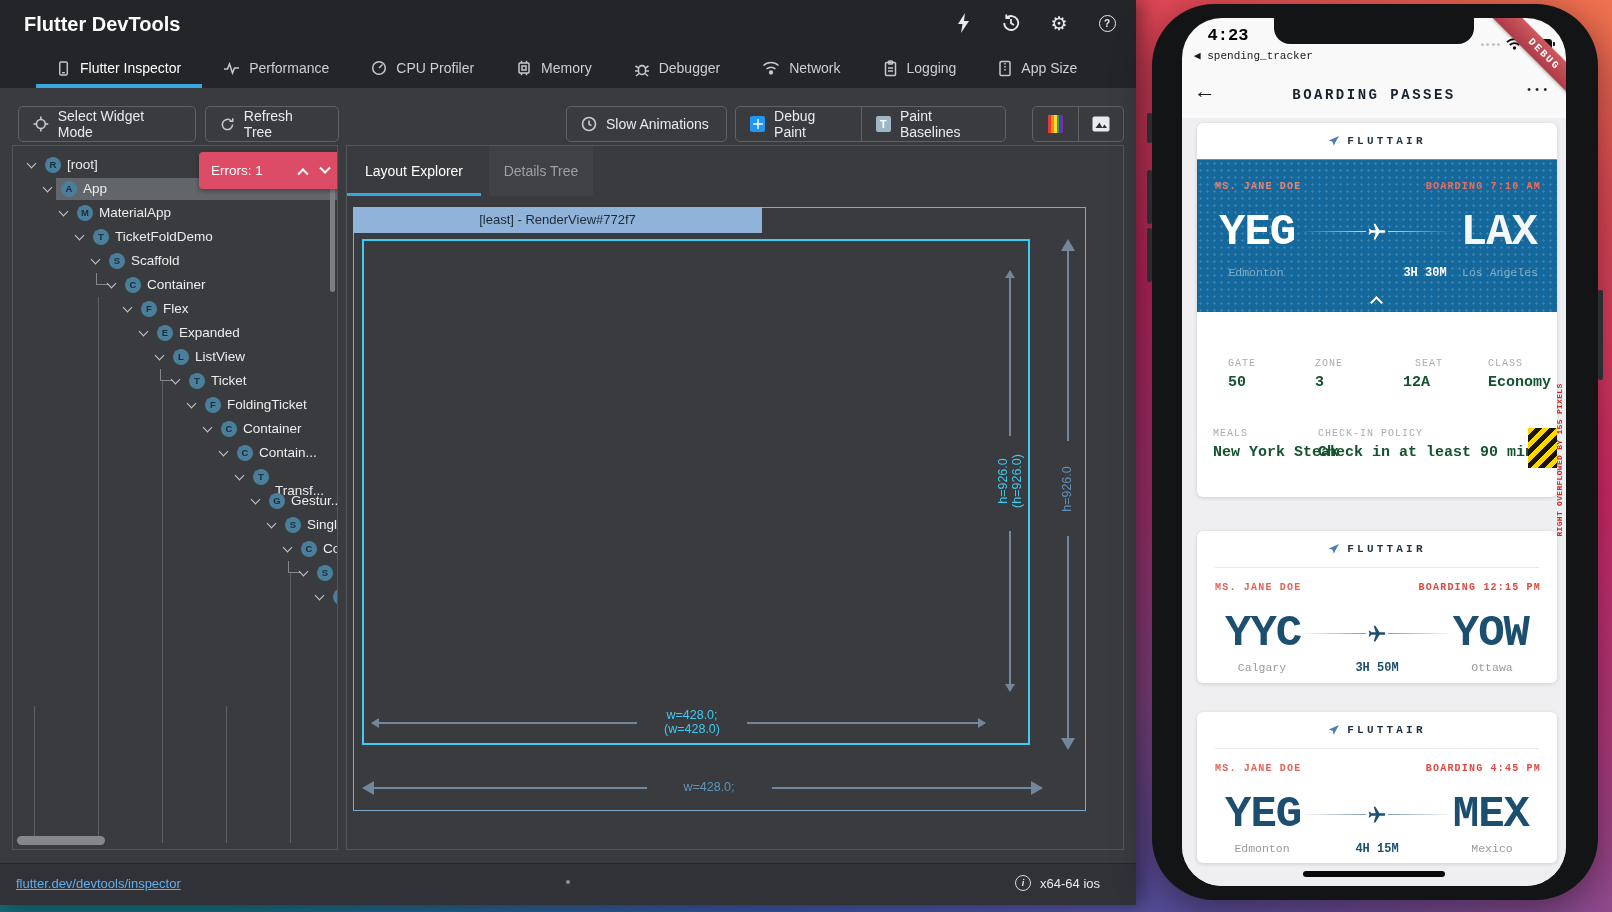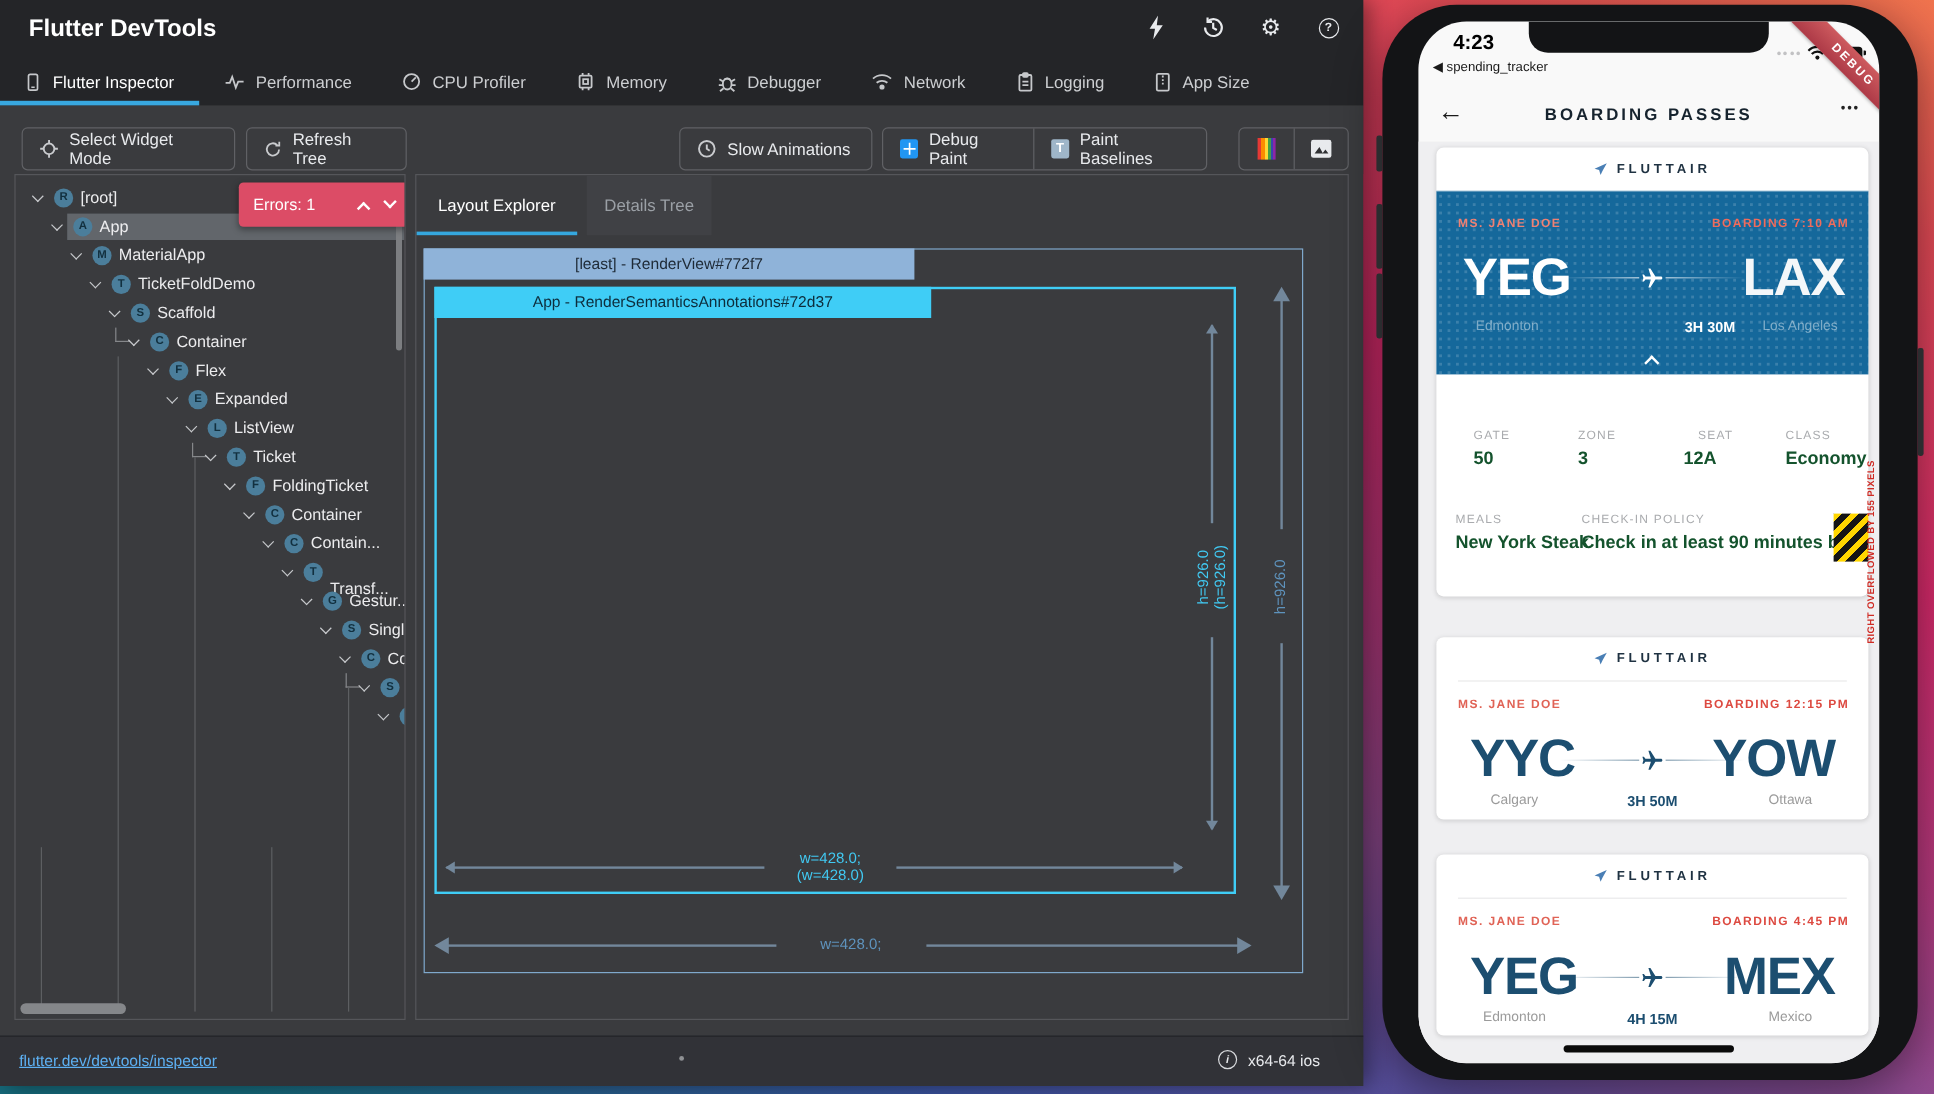--- a/index.html
+++ b/index.html
@@ -11,21 +11,21 @@
   #devtools { position:absolute; left:0; top:0; width:1136px; height:905px; background:#3a3b3e; box-shadow:6px 0 18px rgba(0,0,0,.45); }
   .dt-header { position:absolute; left:0; top:0; width:100%; height:88px; background:#242528; }
   .dt-title { position:absolute; left:24px; top:13px; font-size:20px; font-weight:bold; color:#fff; }
   .hdr-icons { position:absolute; right:18px; top:12px; display:flex; gap:26px; align-items:center; color:#e8eaed; }
   .hdr-icon { width:22px; height:22px; display:flex; align-items:center; justify-content:center; cursor:pointer; }
   .help-circle { width:17px; height:17px; border:1.6px solid #e8eaed; border-radius:50%; font-size:10px; font-weight:bold; display:flex; align-items:center; justify-content:center; }
   .gear-glyph { font-size:19px; line-height:19px; }
 
   .dt-tabs { position:absolute; left:0; top:48px; width:100%; height:40px; display:flex; align-items:stretch; }
   .dt-tab { display:flex; align-items:center; gap:9px; padding:0 21px; color:#ccced1; font-size:14px; position:relative; cursor:pointer; }
-  .dt-tab:first-child { padding-left:20px; }
+  .dt-tab:first-child { padding-left:20px;margin-left:36px; }
   .dt-tab.active { color:#fff; }
   .dt-tab.active::after { content:""; position:absolute; left:0; right:0; bottom:0; height:4px; background:#38a8e0; }
   .dt-tab svg { stroke:#c6c8cb; fill:none; stroke-width:1.5; }
 
   .dt-toolbar { position:absolute; left:0; top:88px; width:100%; height:57px; background:#3a3b3e; }
   .tbtn { position:absolute; top:18px; height:36px; border:1px solid #606165; border-radius:5px; display:flex; align-items:center; gap:9px; padding:0 14px; color:#e8eaed; font-size:14px; cursor:pointer; }
   .tbtn svg { stroke:#c9cbce; fill:none; stroke-width:1.6; }
   .bgroup { position:absolute; top:18px; height:36px; border:1px solid #606165; border-radius:5px; display:flex; align-items:stretch; }
   .bseg { display:flex; align-items:center; gap:9px; padding:0 14px; color:#e8eaed; font-size:14px; cursor:pointer; }
   .bseg + .bseg { border-left:1px solid #606165; }
@@ -67,21 +67,21 @@
 
   .dt-statusbar { position:absolute; left:0; top:863px; width:100%; height:42px; background:#313237; border-top:1px solid #232528; }
   .sb-link { position:absolute; left:16px; top:12px; font-size:13px; color:#5db0f2; text-decoration:underline; cursor:pointer; }
   .sb-dot { position:absolute; left:566px; top:16px; width:4px; height:4px; border-radius:50%; background:#8f9194; }
   .sb-right { position:absolute; right:36px; top:11px; display:flex; align-items:center; gap:9px; color:#e8eaed; font-size:13px; }
   .info-circle { width:16px; height:16px; border:1.5px solid #d8dadd; border-radius:50%; font-size:9px; font-weight:bold; display:flex; align-items:center; justify-content:center; font-style:italic; }
 
   
   .phone-frame { position:absolute; left:1152px; top:4px; width:446px; height:896px; background:#131416; border-radius:62px; box-shadow:0 10px 40px rgba(0,0,0,.45); }
   .side-btn { position:absolute; width:5px; background:#2b2c2f; border-radius:2px; }
-  .phone-screen { position:absolute; left:1182px; top:18px; width:384px; height:868px; background:#f9f9f9; border-radius:40px; overflow:hidden; }
+  .phone-screen { position:absolute; left:1182px; top:18px; width:384px; height:868px; background:#f9f9f9; border-radius:40px; overflow:hidden;font-family:Liberation Mono, monospace; }
   .list-bg { position:absolute; left:0; top:100px; width:100%; bottom:0; background:#efeff1; }
   .notch { position:absolute; left:92px; top:0; width:200px; height:26px; background:#131416; border-radius:0 0 16px 16px; z-index:4; }
   .p-time { position:absolute; left:14px; top:8px; width:64px; text-align:center; font-size:17px; font-weight:bold; color:#000; z-index:5; }
   .p-app { position:absolute; left:12px; top:31px; font-size:11px; color:#1a1a1a; z-index:5; }
   .p-status-right { position:absolute; right:14px; top:20px; display:flex; align-items:center; gap:6px; z-index:5; }
   .sig-dots { display:flex; gap:2.5px; }
   .sig-dots i { width:3px; height:3px; border-radius:50%; background:#c2c2c4; }
   .battery { width:23px; height:11px; background:#111; border-radius:3px; position:relative; }
   .battery::after { content:""; position:absolute; right:-3px; top:3.5px; width:2px; height:4px; background:#111; border-radius:0 1px 1px 0; }
   .debug-ribbon { position:absolute; left:300px; top:26px; width:124px; height:21px; transform:rotate(45deg); background:linear-gradient(180deg,#cd5a5e,#ad3a47); color:#fff; font-size:10px; font-weight:bold; letter-spacing:2px; text-align:center; line-height:21px; box-shadow:0 1px 3px rgba(0,0,0,.3); z-index:6; }
@@ -385,21 +385,20 @@
       <div class="ex-tab active" style="left:0; width:134px;">
         <span>Layout Explorer</span>
       </div>
       <div class="ex-tab inactive" style="left:142px; width:104px;">
         <span>Details Tree</span>
       </div>
 
       <div class="rbox" style="left:6px; top:61px; width:733px; height:604px;"></div>
       <div class="rbar" style="left:6px; top:61px; width:409px;">[least] - RenderView#772f7</div>
       <div class="abox" style="left:15px; top:93px; width:668px; height:506px;"></div>
-      <div class="abar" style="left:15px; top:93px; width:414px;">App - RenderSemanticsAnnotations#72d37</div>
 
       <div class="vline" style="left:662px; top:125px; height:165px;"></div>
       <div class="vline" style="left:662px; top:385px; height:160px;"></div>
       <div class="tri" style="left:658px; top:124px; border-left:5px solid transparent; border-right:5px solid transparent; border-bottom:8px solid #72879b;"></div>
       <div class="tri" style="left:658px; top:538px; border-left:5px solid transparent; border-right:5px solid transparent; border-top:8px solid #72879b;"></div>
       <div class="rot dim-cyan" style="position:absolute; left:620px; top:319px; width:90px; height:32px;">
         <div>h=926.0</div>
         <div>(h=926.0)</div>
       </div>
 

